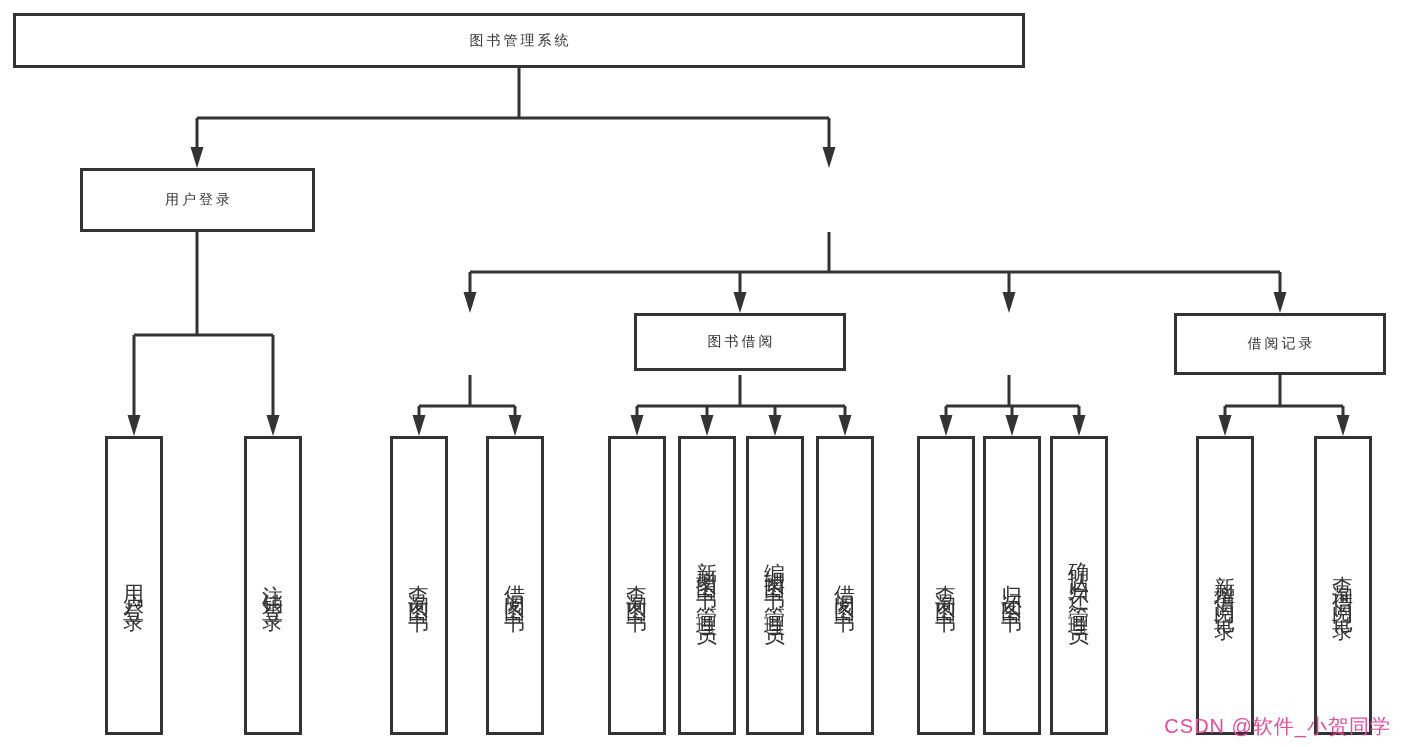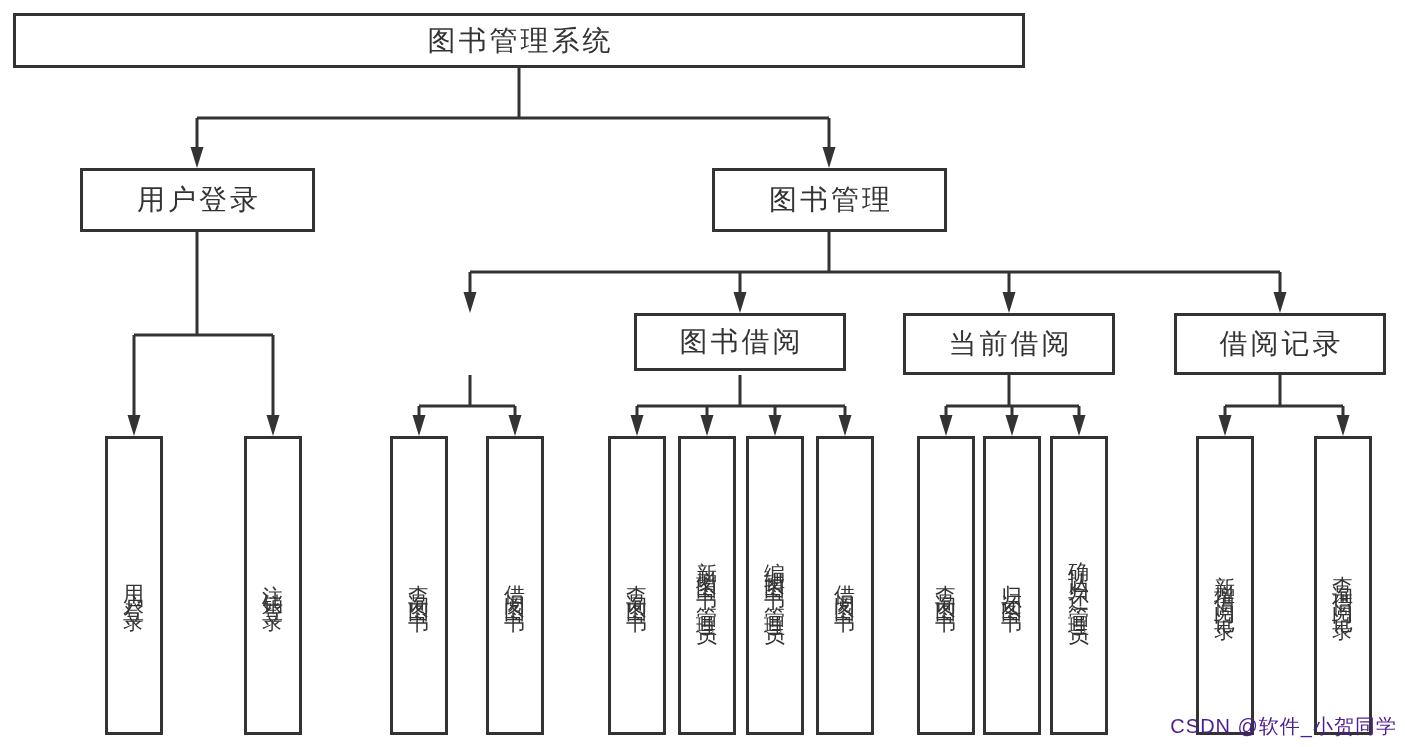--- a/index.html
+++ b/index.html
@@ -21,37 +21,37 @@
     position: absolute;
     box-sizing: border-box;
     background: #ffffff;
     border: 3px solid #333333;
     display: flex;
     align-items: center;
     justify-content: center;
     color: #333333;
     z-index: 2;
   }
-  .node.h { font-size: 28px; letter-spacing: 3px; text-indent: 3px; }
+  .node.h { font-size: 14px; letter-spacing: 3px; text-indent: 3px; }
   .vtext {
     writing-mode: vertical-rl;
     text-orientation: mixed;
     font-size: 21px;
     letter-spacing: 9px;
     line-height: 1;
     color: #333333;
     white-space: nowrap;
   }
   .watermark {
     position: absolute;
-    right: 8px;
+    right: 14px;
     bottom: 7px;
     font-size: 20px;
     letter-spacing: 1px;
-    color: #4c1d95;
+    color: #ec4899;
     z-index: 6;
   }
 </style>
 </head>
 <body>
 
 <div id="stage">
 
   <svg id="wires" viewBox="0 0 1405 747" xmlns="http://www.w3.org/2000/svg">
     <g stroke="#333333" stroke-width="3" fill="none">
@@ -93,29 +93,23 @@
     </g>
   </svg>
 
   <div class="node h" style="left:13px;top:13px;width:1012px;height:55px">
     <span>图书管理系统</span>
   </div>
 
   <div class="node h" style="left:80px;top:168px;width:235px;height:64px">
     <span>用户登录</span>
   </div>
-  <div class="node h" style="left:712px;top:168px;width:235px;height:64px">
-    <span>图书管理</span>
-  </div>
 
   <div class="node h" style="left:634px;top:313px;width:212px;height:58px">
     <span>图书借阅</span>
-  </div>
-  <div class="node h" style="left:903px;top:313px;width:212px;height:62px">
-    <span>当前借阅</span>
   </div>
   <div class="node h" style="left:1174px;top:313px;width:212px;height:62px">
     <span>借阅记录</span>
   </div>
 
   <div class="node" style="left:105px;top:436px;width:58px;height:299px">
     <span class="vtext">用户登录</span>
   </div>
   <div class="node" style="left:244px;top:436px;width:58px;height:299px">
     <span class="vtext">注销登录</span>

